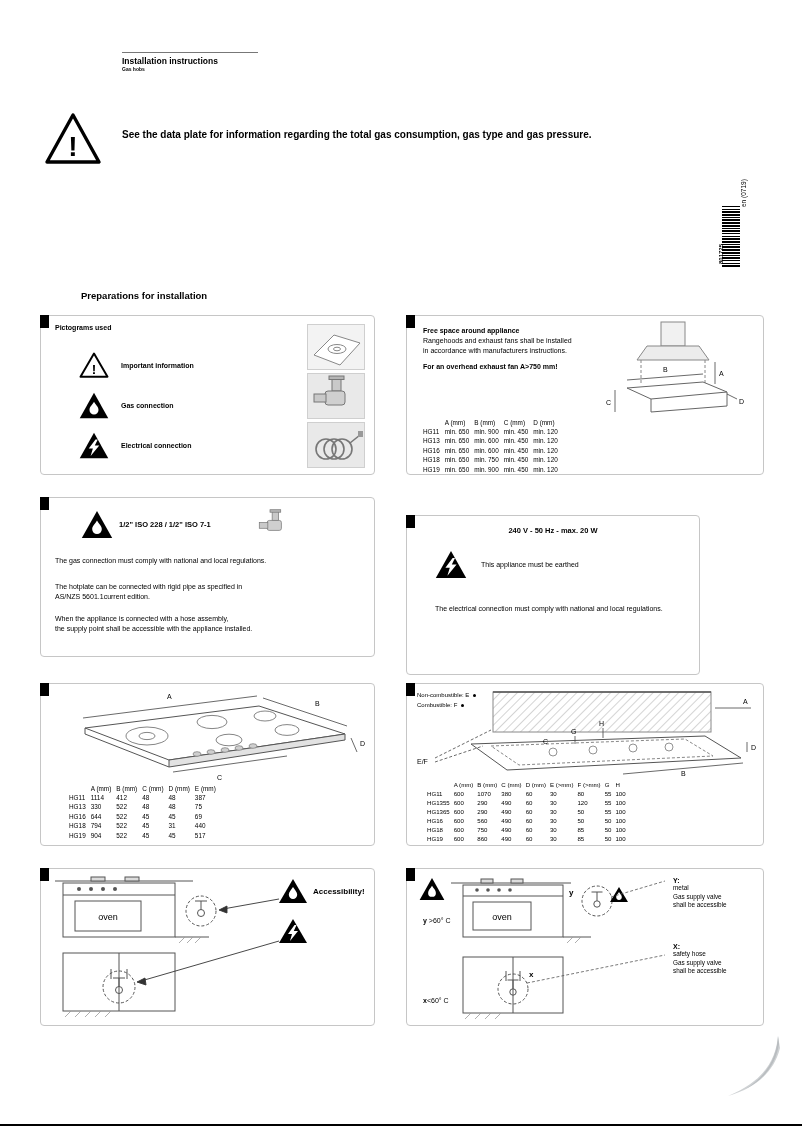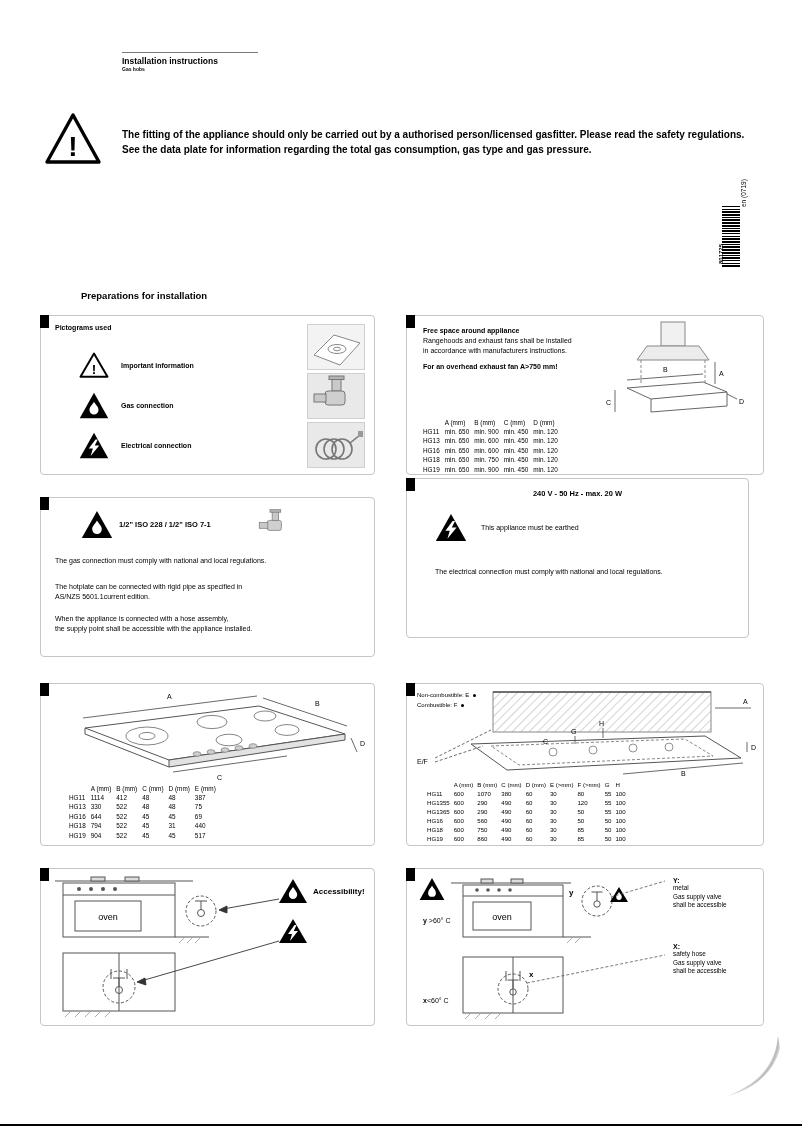--- a/index.html
+++ b/index.html
@@ -43,21 +43,20 @@
     <div class="doc-title">Installation instructions</div>
     <div class="doc-sub">Gas hobs</div>
   </div>
 
   <svg class="abs" style="left:44px; top:112px;" width="58" height="54" viewBox="0 0 58 54">
     <path d="M29 3 L55 50 L3 50 Z" fill="none" stroke="#000" stroke-width="3.4" stroke-linejoin="round"></path>
     <text x="29" y="44" text-anchor="middle" font-size="28" font-weight="bold">!</text>
   </svg>
 
   <div class="abs safety" style="left:122px; top:127px;">
-    <div>The fitting of the appliance should only be carried out by a authorised person/licensed gasfitter. Please read the safety regulations.</div>
     <div>See the data plate for information regarding the total gas consumption, gas type and gas pressure.</div>
   </div>
 
   <div class="abs rot" style="left:740px; top:207px; font-size:6.5px;">en (0719)</div>
 
   <div class="abs" style="left:722px; top:206px;">
     <div class="barcode"></div>
     <div class="abs rot b" style="left:-4px; top:58px; font-size:6px;">801725</div>
   </div>
 
@@ -213,21 +212,21 @@
       <rect x="17" y="17" width="20" height="14" rx="3" fill="#cfcfcf" stroke="#777"></rect>
       <rect x="6" y="20" width="12" height="8" fill="#c9c9c9" stroke="#777"></rect>
     </svg>
     <div class="abs t7" style="left:14px; top:58px; width:310px;">The gas connection must comply with national and local regulations.</div>
     <div class="abs t7 pre" style="left:14px; top:84px; width:310px;">The hotplate can be connected with rigid pipe as specified in
 AS/NZS 5601.1current edition.</div>
     <div class="abs t7 pre" style="left:14px; top:116px; width:310px;">When the appliance is connected with a hose assembly,
 the supply point shall be accessible with the appliance installed.</div>
   </div>
 
-  <div class="panel" style="left:406px; top:478px; width:343px; height:160px;">
+  <div class="panel" style="left:406px; top:515px; width:294px; height:160px;">
     <div class="corner"></div>
     <div class="abs b" style="left:0; right:0; top:10px; text-align:center; font-size:7.5px;">240 V - 50 Hz - max. 20 W</div>
     <svg class="abs" style="left:28px; top:34px;" width="32" height="29" viewBox="0 0 40 36">
       <path d="M20 1 L39 35 L1 35 Z" fill="#000"></path>
       <path d="M22 10 L13 22 L18.5 22 L15.5 32 L27 18 L21 18 L25 10 Z" fill="#fff"></path>
     </svg>
     <div class="abs t7" style="left:74px; top:44px;">This appliance must be earthed</div>
     <div class="abs t7" style="left:28px; top:88px; width:320px;">The electrical connection must comply with national and local regulations.</div>
   </div>
 

